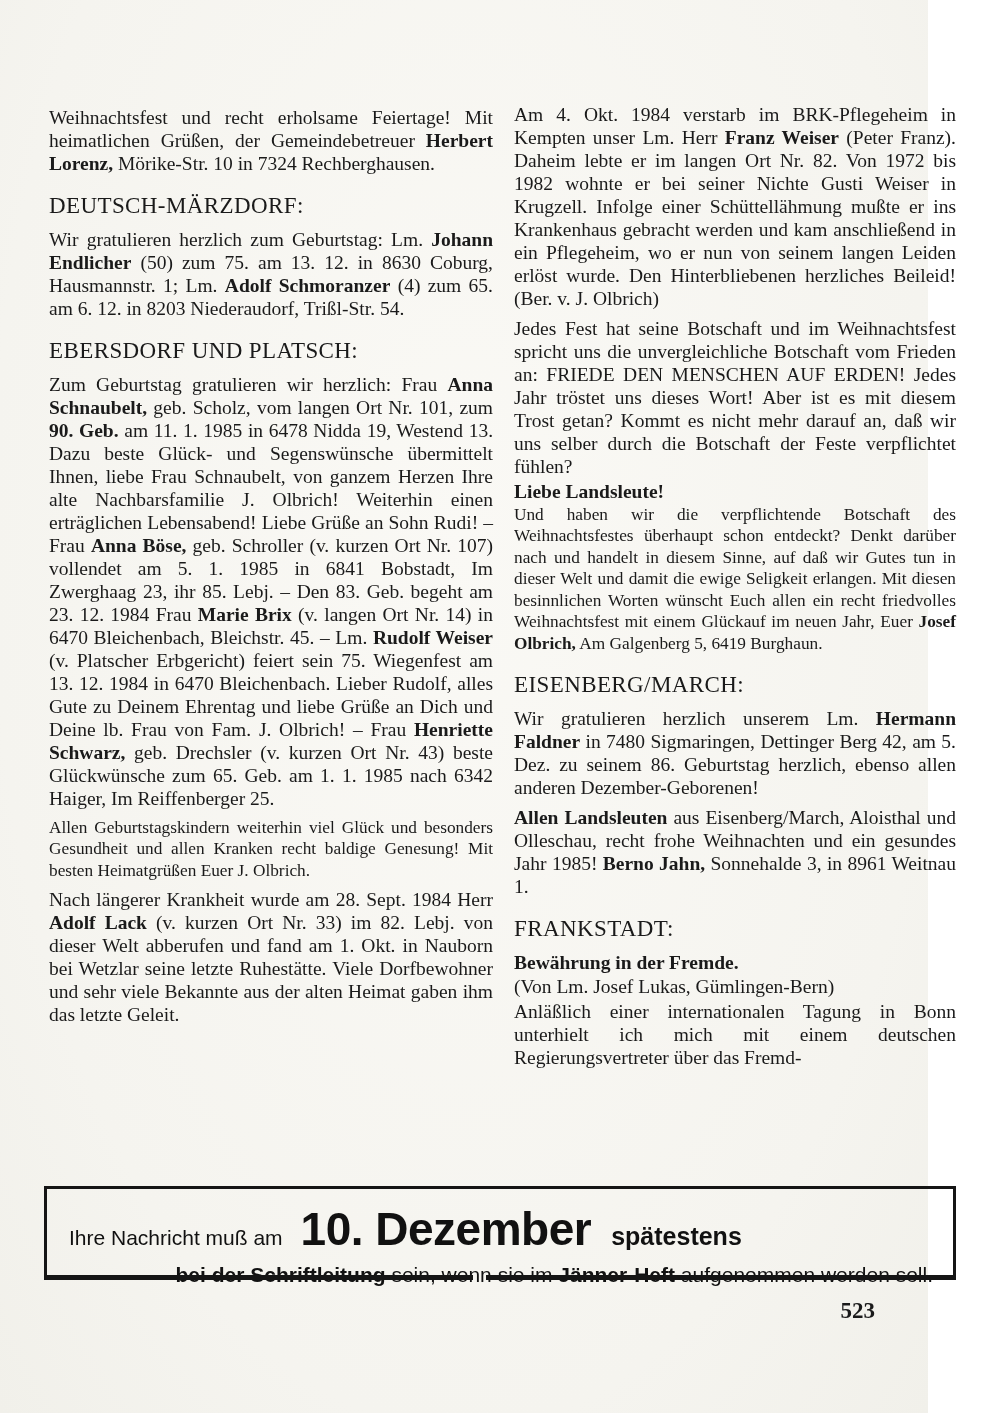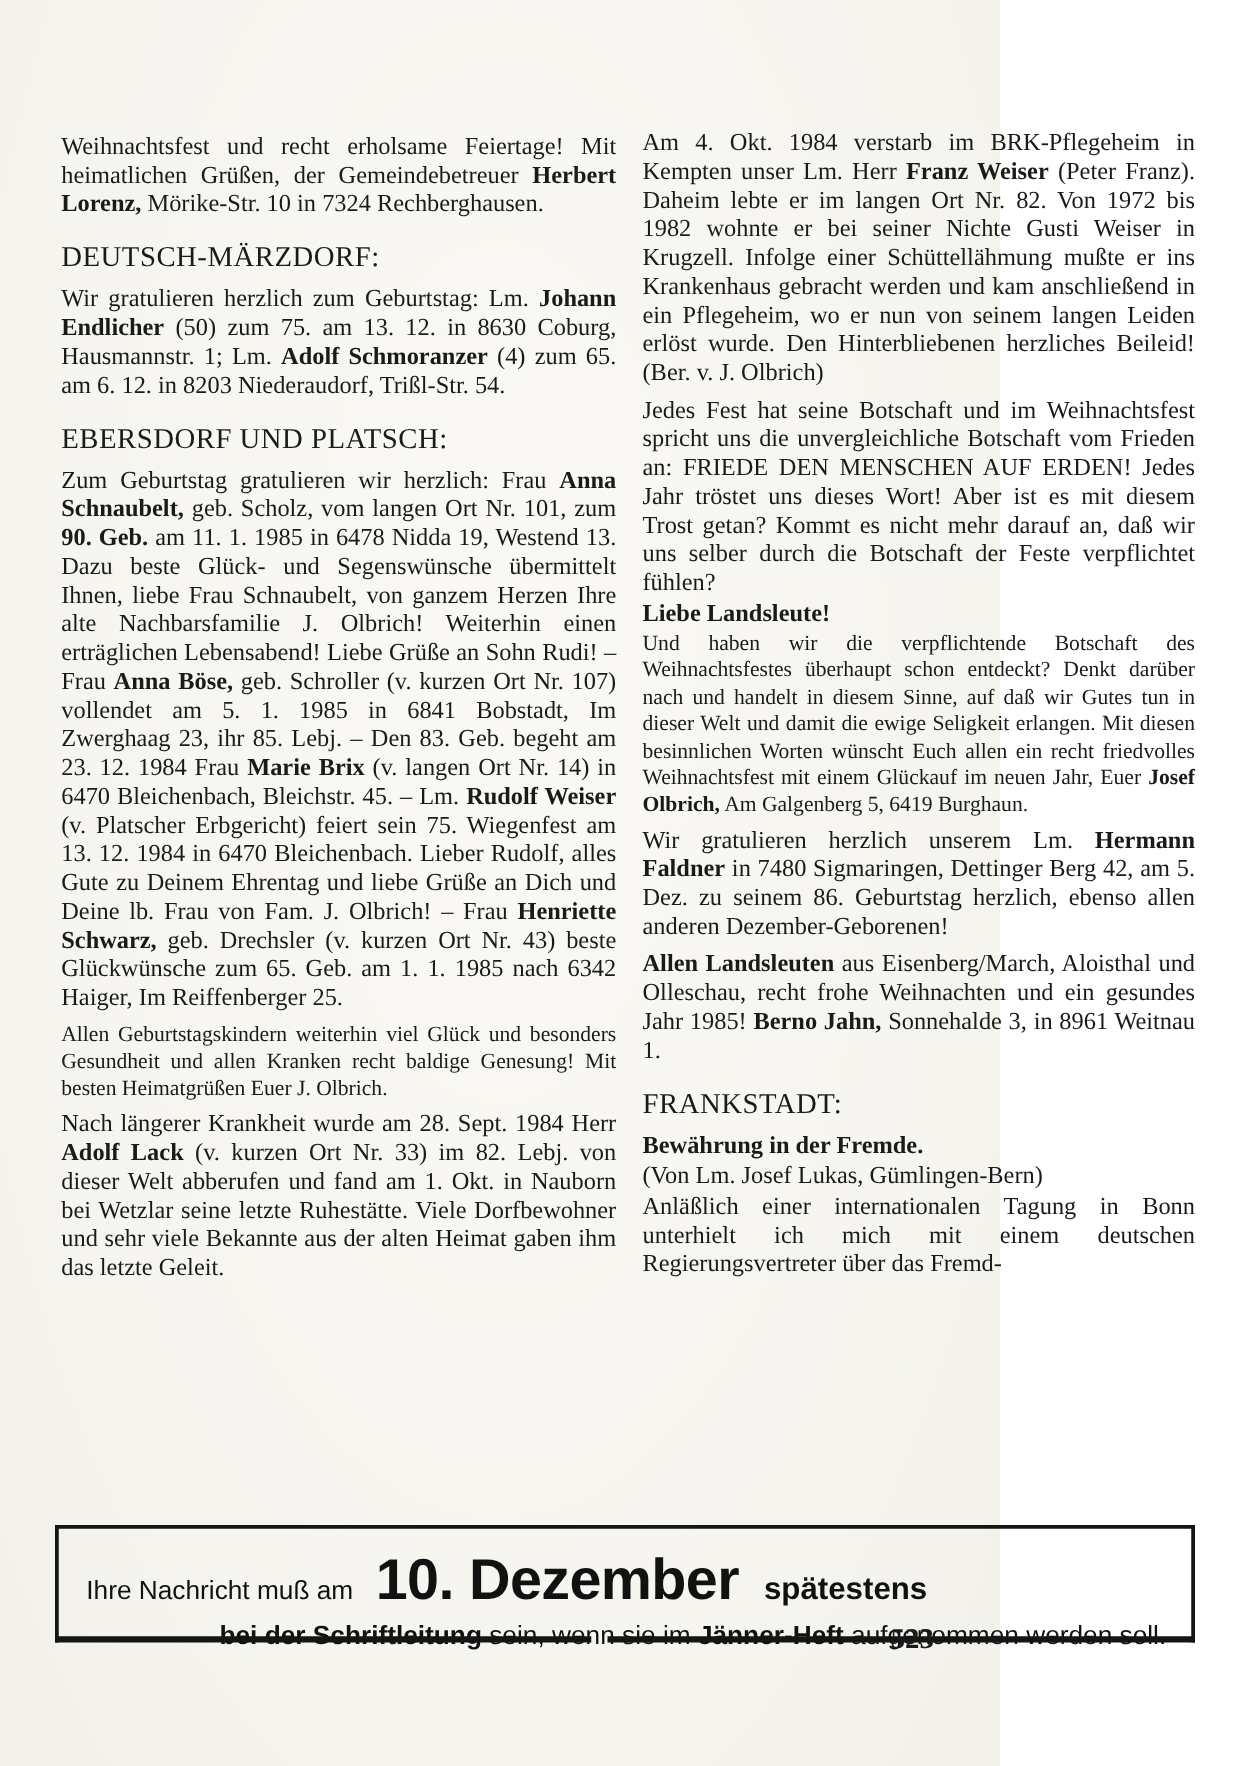--- a/index.html
+++ b/index.html
@@ -3,21 +3,21 @@
 <meta charset="utf-8">
 <style>
   html, body {
     margin: 0; padding: 0;
     width: 1000px; height: 1413px;
     overflow: hidden;
     font-family: "Liberation Serif", serif;
   }
   .page {
     position: relative;
-    width: 800px; height: 1413px;
+    width: 928px; height: 1413px;
     background: radial-gradient(ellipse at 50% 38%, #faf9f5 0%, #f5f4ef 72%, #f1f0ea 100%);
     color: #1a1a1a;
   }
   .col { position: absolute; }
   .col-left  { left: 49px;  top: 106px; width: 444px; }
   .col-right { left: 514px; top: 103px; width: 442px; }
 
   .blk { font-family: "Liberation Serif", serif; }
   .para {
     font-size: 19.5px; line-height: 1.18;
@@ -43,21 +43,20 @@
   .notice {
     position: absolute;
     left: 44px; top: 1186px;
     width: 912px; height: 94px;
     box-sizing: border-box;
     border: 3px solid #151515;
     border-bottom: none;
     padding: 13px 20px 0 22px;
     font-family: "Liberation Sans", sans-serif;
     color: #111;
-    margin-top: 34px;
   }
   .notice-l1 {
     display: flex; align-items: baseline;
     margin-bottom: 7px;
   }
   .n-a { font-size: 21px; margin-right: 18px; }
   .n-b { font-size: 46px; font-weight: bold; letter-spacing: -0.5px; margin-right: 20px; }
   .n-c { font-size: 25px; font-weight: bold; }
   .notice-l2 { font-size: 21px; text-align: right; }
   .notice-l2 b { font-weight: bold; }
@@ -92,20 +91,21 @@
       <div class="blk para"><span>Zum Geburtstag gratulieren wir herzlich: Frau </span><b>Anna Schnaubelt,</b><span> geb. Scholz, vom langen Ort Nr. 101, zum </span><b>90. Geb.</b><span> am 11. 1. 1985 in 6478 Nidda 19, Westend 13. Dazu beste Glück- und Segenswünsche übermittelt Ihnen, liebe Frau Schnaubelt, von ganzem Herzen Ihre alte Nachbarsfamilie J. Olbrich! Weiterhin einen erträglichen Lebensabend! Liebe Grüße an Sohn Rudi! – Frau </span><b>Anna Böse,</b><span> geb. Schroller (v. kurzen Ort Nr. 107) vollendet am 5. 1. 1985 in 6841 Bobstadt, Im Zwerghaag 23, ihr 85. Lebj. – Den 83. Geb. begeht am 23. 12. 1984 Frau </span><b>Marie Brix</b><span> (v. langen Ort Nr. 14) in 6470 Bleichenbach, Bleichstr. 45. – Lm. </span><b>Rudolf Weiser</b><span> (v. Platscher Erbgericht) feiert sein 75. Wiegenfest am 13. 12. 1984 in 6470 Bleichenbach. Lieber Rudolf, alles Gute zu Deinem Ehrentag und liebe Grüße an Dich und Deine lb. Frau von Fam. J. Olbrich! – Frau </span><b>Henriette Schwarz,</b><span> geb. Drechsler (v. kurzen Ort Nr. 43) beste Glückwünsche zum 65. Geb. am 1. 1. 1985 nach 6342 Haiger, Im Reiffenberger 25.</span></div>
       <div class="blk para-small"><span>Allen Geburtstagskindern weiterhin viel Glück und besonders Gesundheit und allen Kranken recht baldige Genesung! Mit besten Heimatgrüßen Euer J. Olbrich.</span></div>
       <div class="blk para"><span>Nach längerer Krankheit wurde am 28. Sept. 1984 Herr </span><b>Adolf Lack</b><span> (v. kurzen Ort Nr. 33) im 82. Lebj. von dieser Welt abberufen und fand am 1. Okt. in Nauborn bei Wetzlar seine letzte Ruhestätte. Viele Dorfbewohner und sehr viele Bekannte aus der alten Heimat gaben ihm das letzte Geleit.</span></div>
     </div>
 
   <div class="col col-right">
       <div class="blk para"><span>Am 4. Okt. 1984 verstarb im BRK-Pflegeheim in Kempten unser Lm. Herr </span><b>Franz Weiser</b><span> (Peter Franz). Daheim lebte er im langen Ort Nr. 82. Von 1972 bis 1982 wohnte er bei seiner Nichte Gusti Weiser in Krugzell. Infolge einer Schüttellähmung mußte er ins Krankenhaus gebracht werden und kam anschließend in ein Pflegeheim, wo er nun von seinem langen Leiden erlöst wurde. Den Hinterbliebenen herzliches Beileid! (Ber. v. J. Olbrich)</span></div>
       <div class="blk para tight"><span>Jedes Fest hat seine Botschaft und im Weihnachtsfest spricht uns die unvergleichliche Botschaft vom Frieden an: FRIEDE DEN MENSCHEN AUF ERDEN! Jedes Jahr tröstet uns dieses Wort! Aber ist es mit diesem Trost getan? Kommt es nicht mehr darauf an, daß wir uns selber durch die Botschaft der Feste verpflichtet fühlen?</span></div>
       <div class="blk subhead"><b>Liebe Landsleute!</b></div>
       <div class="blk para-small"><span>Und haben wir die verpflichtende Botschaft des Weihnachtsfestes überhaupt schon entdeckt? Denkt darüber nach und handelt in diesem Sinne, auf daß wir Gutes tun in dieser Welt und damit die ewige Seligkeit erlangen. Mit diesen besinnlichen Worten wünscht Euch allen ein recht friedvolles Weihnachtsfest mit einem Glückauf im neuen Jahr, Euer </span><b>Josef Olbrich,</b><span> Am Galgenberg 5, 6419 Burghaun.</span></div>
+      <div class="blk heading"><span>EISENBERG/MARCH:</span></div>
       <div class="blk para"><span>Wir gratulieren herzlich unserem Lm. </span><b>Hermann Faldner</b><span> in 7480 Sigmaringen, Dettinger Berg 42, am 5. Dez. zu seinem 86. Geburtstag herzlich, ebenso allen anderen Dezember-Geborenen!</span></div>
       <div class="blk para"><b>Allen Landsleuten</b><span> aus Eisenberg/March, Aloisthal und Olleschau, recht frohe Weihnachten und ein gesundes Jahr 1985! </span><b>Berno Jahn,</b><span> Sonnehalde 3, in 8961 Weitnau 1.</span></div>
       <div class="blk heading"><span>FRANKSTADT:</span></div>
       <div class="blk subhead"><b>Bewährung in der Fremde.</b></div>
       <div class="blk para tight"><span>(Von Lm. Josef Lukas, Gümlingen-Bern)</span></div>
       <div class="blk para tight"><span>Anläßlich einer internationalen Tagung in Bonn unterhielt ich mich mit einem deutschen Regierungsvertreter über das Fremd-</span></div>
     </div>
 
   <div class="notice">
     <div class="notice-l1">

